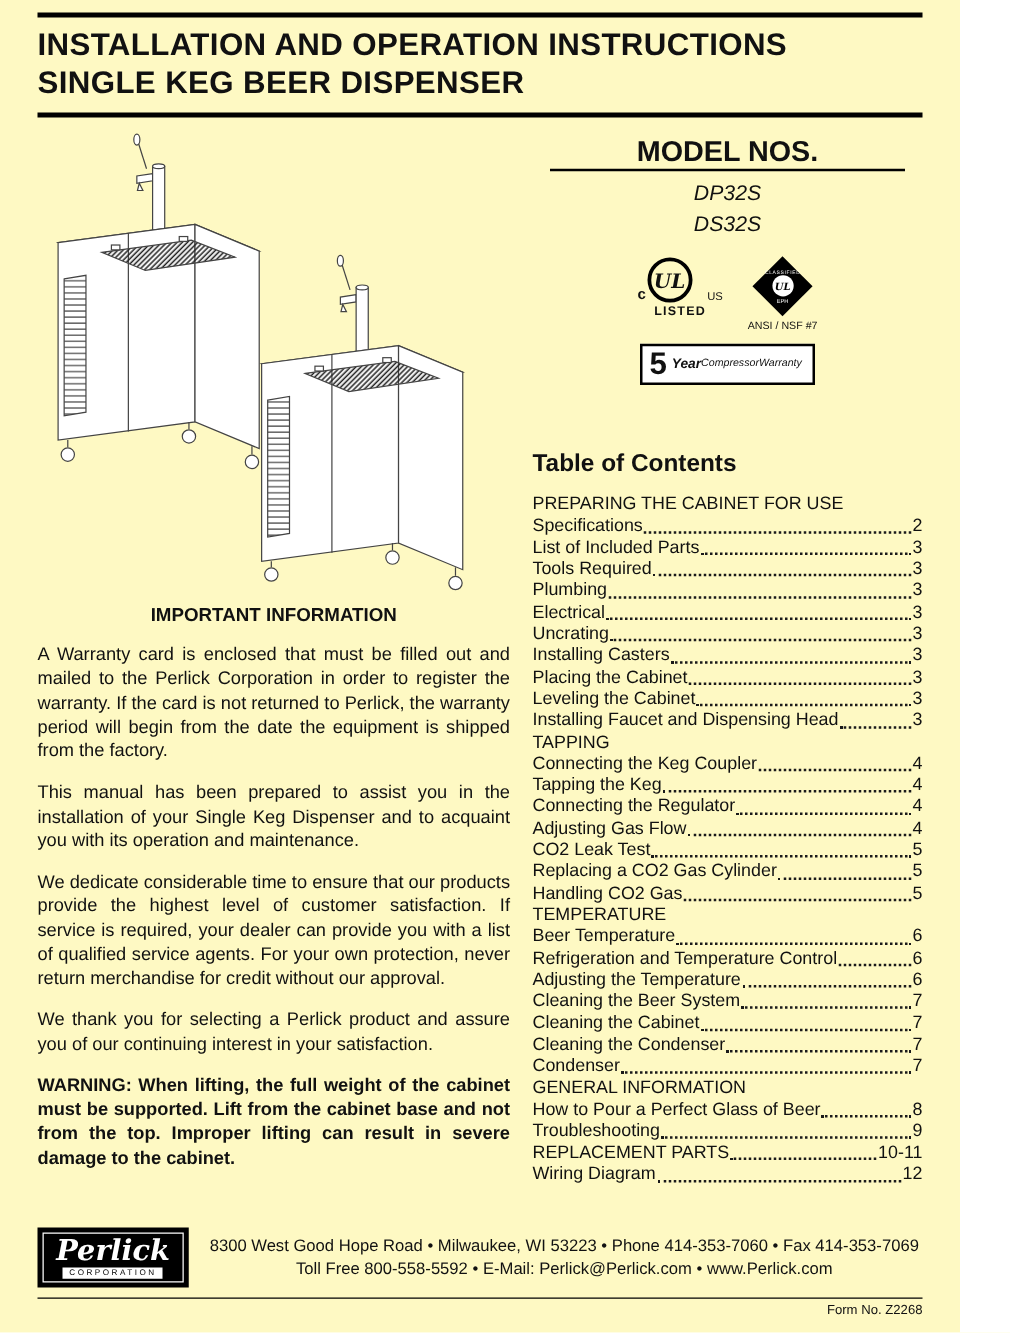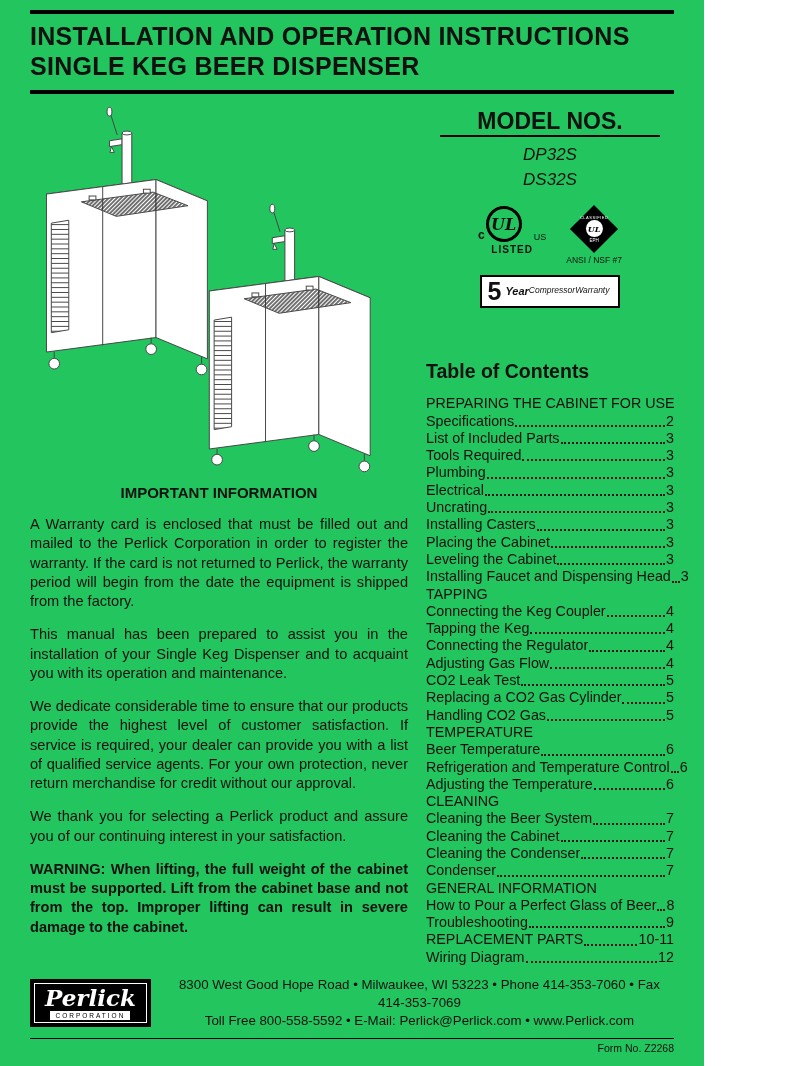--- a/index.html
+++ b/index.html
@@ -1,18 +1,18 @@
 <!DOCTYPE html>
 <html><head>
 <meta charset="utf-8">
 <style>
   * { margin:0; padding:0; box-sizing:border-box; }
   html,body { background:#fff; }
   body { font-family:"Liberation Sans", sans-serif; color:#111; }
-  .page { position:relative; width:704px; height:1066px; background:#22c55e; padding:10px 30px 0 30px; overflow:hidden; }
+  .page { position:relative; width:768px; height:1066px; background:#fef9c3; padding:10px 30px 0 30px; overflow:hidden; }
 
   
   .doc-header { border-top:4px solid #000; border-bottom:4px solid #000; padding:7px 0 9px 0; }
   .doc-title { font-size:25px; font-weight:bold; line-height:1.2; letter-spacing:0.3px; }
 
   
   .columns { display:flex; gap:18px; margin-top:6px; }
   .col-left { width:378px; flex:0 0 378px; }
   .col-right { flex:1; min-width:0; }
 
@@ -315,24 +315,20 @@
           <div class="toc-row">
           <span class="toc-label">Refrigeration and Temperature Control</span>
           <span class="toc-leader"></span>
           <span class="toc-page">6</span>
         </div>
           <div class="toc-row">
           <span class="toc-label">Adjusting the Temperature</span>
           <span class="toc-leader"></span>
           <span class="toc-page">6</span>
         </div>
-          <div class="toc-row no-page">
-          <span class="toc-label">CLEANING</span>
-
-        </div>
           <div class="toc-row">
           <span class="toc-label">Cleaning the Beer System</span>
           <span class="toc-leader"></span>
           <span class="toc-page">7</span>
         </div>
           <div class="toc-row">
           <span class="toc-label">Cleaning the Cabinet</span>
           <span class="toc-leader"></span>
           <span class="toc-page">7</span>
         </div>

